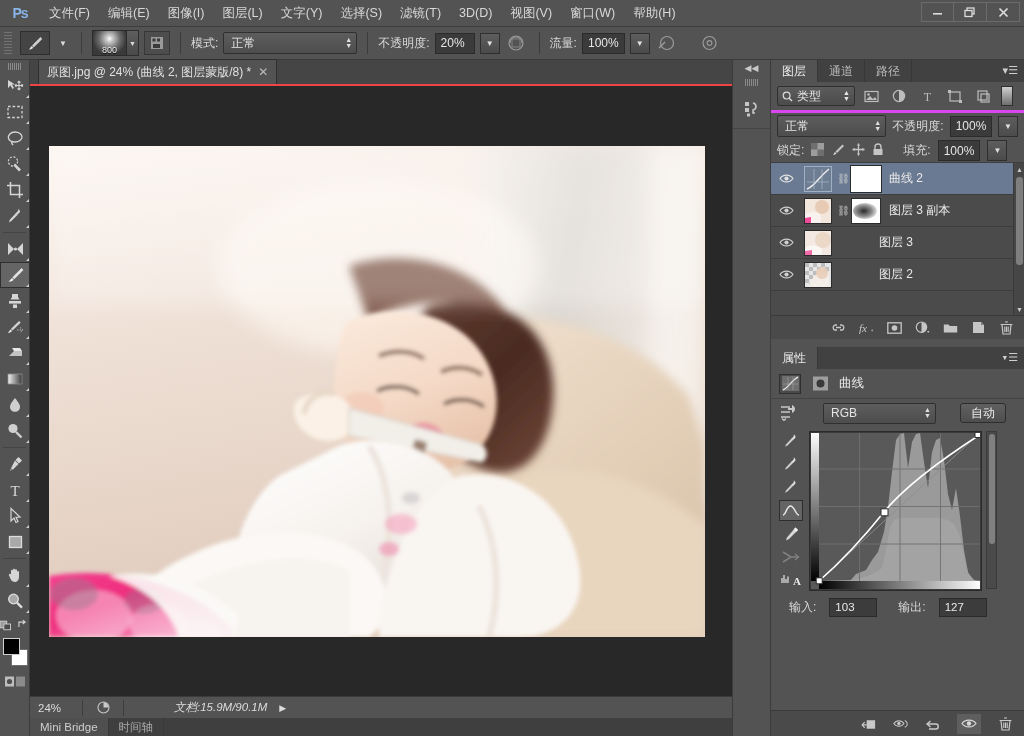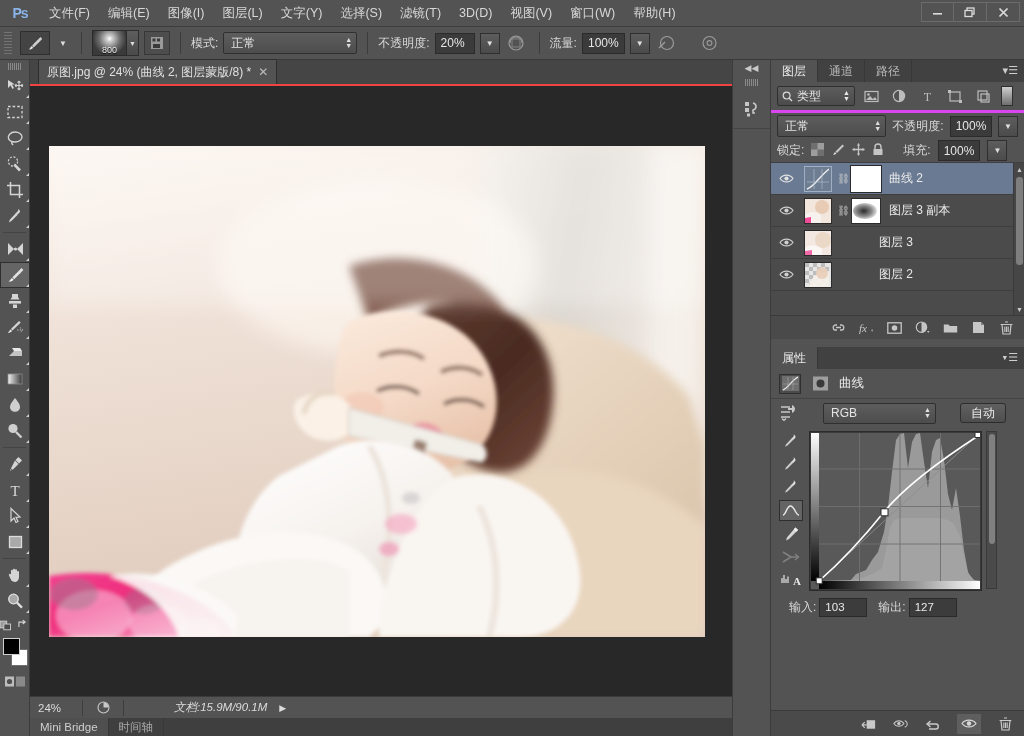--- a/index.html
+++ b/index.html
@@ -210,21 +210,21 @@
   .preset-row{ height:30px;display:flex;align-items:center;gap:6px;padding:0 8px;}
   .chan-row{ height:28px;display:flex;align-items:center;gap:24px;padding:0 8px;}
   .autobtn{ height:20px;padding:0 10px;background:linear-gradient(#606060,#4e4e4e);
      border:1px solid #2d2d2d;border-radius:3px;font-size:12px;color:#ececec;
      display:flex;align-items:center;}
   .curvewrap{ display:flex; gap:4px; padding:4px 6px 0 8px; }
   .curvetools{ width:26px; display:flex; flex-direction:column; gap:2px;}
   .ct{ width:24px;height:21px;display:flex;align-items:center;justify-content:center;}
   .ct.active{ background:#646464; box-shadow:inset 0 0 0 1px #2e2e2e;}
   .graphbox{ position:relative; width:173px; height:160px; border:1px solid #2b2b2b;}
-  .io-row{ height:26px; display:flex; align-items:center; gap:3px; padding:6px 0 0 18px;}
+  .io-row{ height:26px; display:flex; align-items:center; gap:13px; padding:6px 0 0 18px;}
   .io-field{ width:48px;height:19px;background:#3c3c3c;border:1px solid #2a2a2a;
      color:#e9e9e9;font-size:11.5px;display:flex;align-items:center;padding-left:5px;}
   .prop-scroll{ position:absolute; right:3px; top:0; width:11px; height:100%; background:#464646;}
 </style>
 </head>
 <body>
 
 <div id="app">
 
   <div class="menubar">

